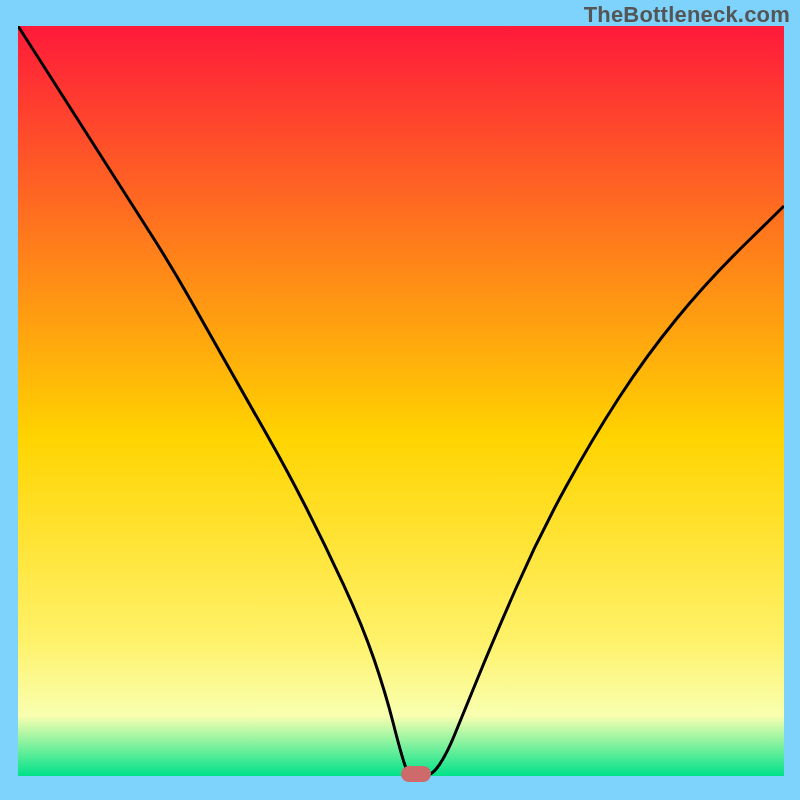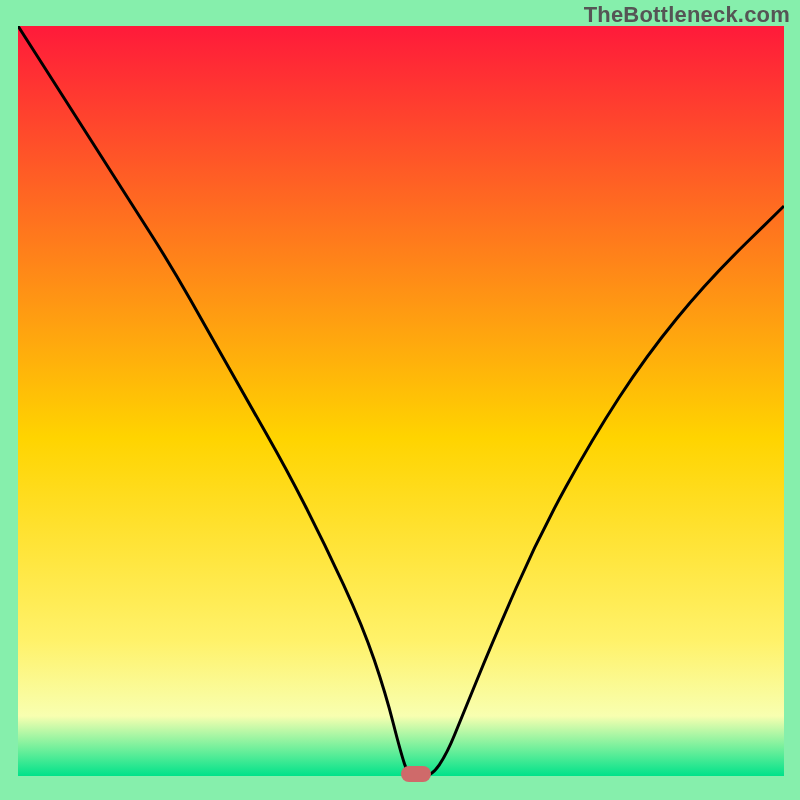--- a/index.html
+++ b/index.html
@@ -8,21 +8,21 @@
     width: 800px;
     height: 800px;
     background: #000;
     font-family: Arial, Helvetica, sans-serif;
     overflow: hidden;
   }
   .frame {
     position: relative;
     width: 800px;
     height: 800px;
-    background: #86efac;
+    background: #7dd3fc;
   }
   .watermark {
     position: absolute;
     top: 2px;
     right: 10px;
     color: #555;
     font-size: 22px;
     font-weight: 600;
     letter-spacing: 0.2px;
     z-index: 40;

